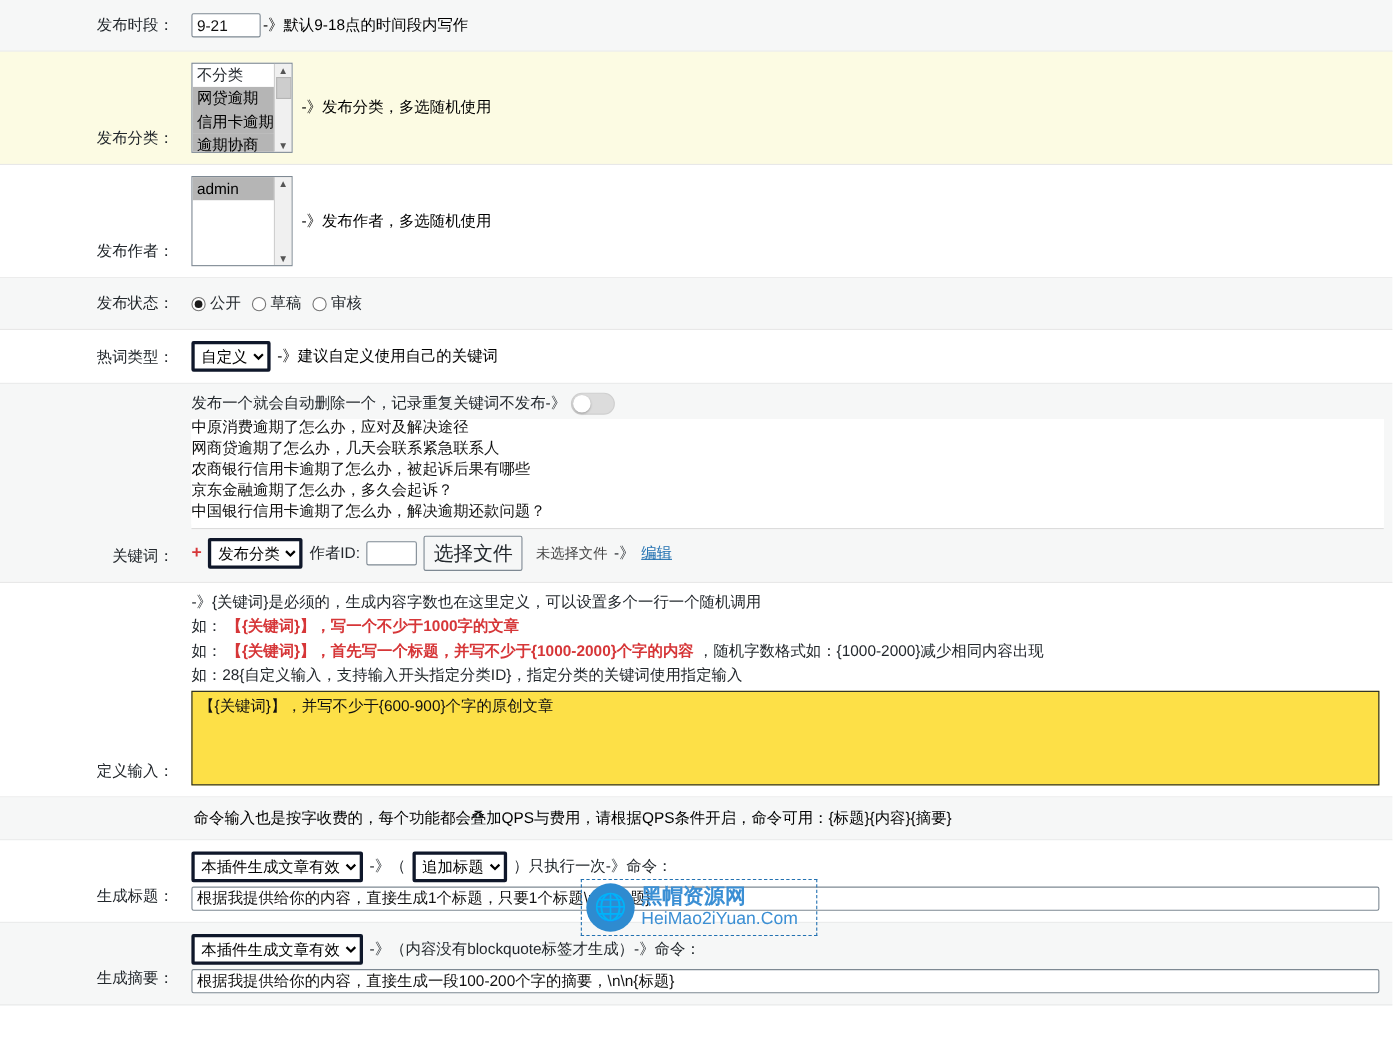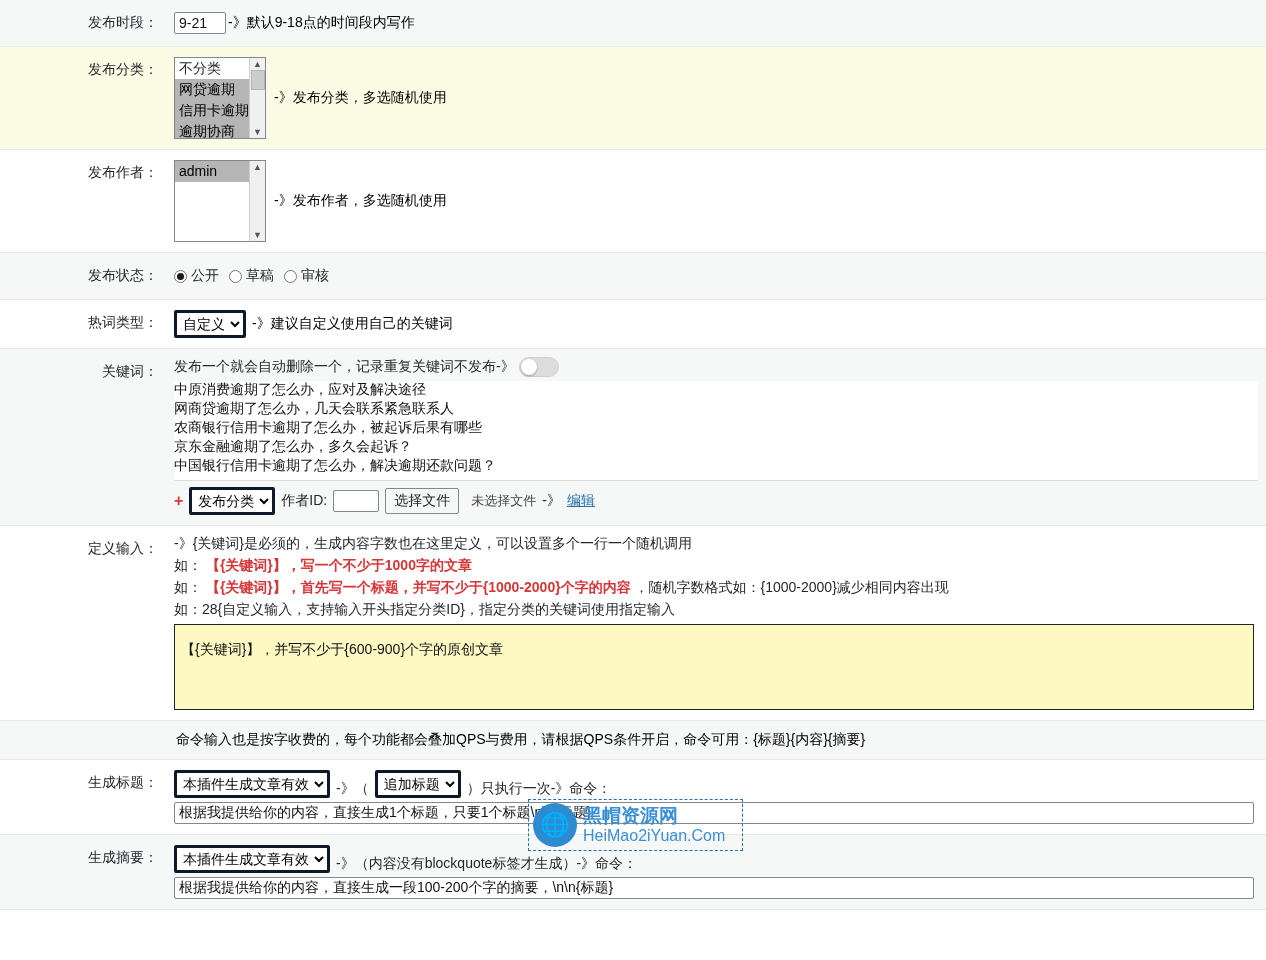--- a/index.html
+++ b/index.html
@@ -12,31 +12,31 @@
   }
   .form{width:1266px;border-collapse:collapse;table-layout:fixed;}
   .row{display:flex;align-items:stretch;border-bottom:1px solid #e8e8e8;}
   .row.alt{background:#f6f7f7;}
   .row.highlight{background:#fcfbe3;}
   .row.plain{background:#fff;}
   .label{
     width:168px;min-width:168px;box-sizing:border-box;
     padding:14px 10px 14px 0;
     text-align:right;font-size:14px;color:#23282d;
-    display:flex;align-items:flex-start;justify-content:flex-end;
+    display:flex;align-items:flex-end;justify-content:flex-end;
   }
   .label span{display:block;}
   .field{flex:1;box-sizing:border-box;padding:10px 8px 10px 6px;display:flex;align-items:center;flex-wrap:wrap;}
   .note{color:#000000;font-size:14px;margin-left:2px;}
   input[type="text"]{
     font-family:"Liberation Sans",sans-serif;font-size:14px;
     border:1px solid #7e8993;border-radius:2px;padding:2px 4px;
     background:#fff;color:#111;box-sizing:border-box;
   }
-  .tiny-input{width:52px;}
+  .tiny-input{width:63px;}
   .num-input{width:52px;}
   select{
     font-family:"Liberation Sans",sans-serif;font-size:14px;
     border:3px solid #0f172a;border-radius:2px;background:#fff;padding:2px 2px;
   }
   .listbox{
     width:90px;height:80px;border:1px solid #7e8993;background:#fff;
     overflow:hidden;position:relative;font-size:14px;
   }
   .listbox .opt{padding:1px 4px;line-height:19px;white-space:nowrap;}
@@ -63,32 +63,32 @@
   .toggle .knob{position:absolute;top:1px;left:1px;width:16px;height:16px;border-radius:50%;background:#fff;box-shadow:0 1px 2px rgba(0,0,0,.3);}
   .kwbox{
     width:100%;box-sizing:border-box;border:none;background:#fff;
     font-family:Liberation Mono, monospace;font-size:14px;line-height:19px;color:#111;
     padding:0;margin:0;resize:none;height:96px;overflow:hidden;
   }
   .full-note{width:100%;box-sizing:border-box;padding:2px 0 4px 0;font-size:14px;}
   .inline-row{display:flex;align-items:center;gap:6px;width:100%;}
   .plus{color:#d63638;font-weight:bold;font-size:16px;}
   .file-btn{
-    border:1px solid #7e8993;background:#f6f7f7;border-radius:2px;padding:3px 8px;font-size:14px;cursor:pointer;
+    border:1px solid #7e8993;background:#f6f7f7;border-radius:2px;padding:3px 8px;font-size:18px;cursor:pointer;
   }
   .file-name{font-size:13px;color:#444;margin-left:6px;}
   .edit-link{color:#2271b1;text-decoration:underline;cursor:pointer;}
   .hint{font-size:14px;line-height:22px;}
   .redline{color:#d63638;font-weight:bold;}
   .bigtext{
-    width:1080px;height:86px;box-sizing:border-box;border:1px solid #1d2327;background:#fef9c3;
-    font-family:"Liberation Sans",sans-serif;font-size:14px;color:#111;padding:16px 6px;resize:none;
+    width:1080px;height:86px;box-sizing:border-box;border:1px solid #1d2327;background:#fde047;
+    font-family:"Liberation Sans",sans-serif;font-size:14px;color:#111;padding:4px 6px;resize:none;
   }
   .wide-input{width:1080px;}
-  .gen-line{display:flex;align-items:flex-end;gap:6px;width:100%;margin-bottom:4px;}
+  .gen-line{display:flex;align-items:center;gap:6px;width:100%;margin-bottom:4px;}
   .watermark{
     position:absolute;left:528px;top:450px;width:215px;height:52px;
     border:1px dashed #2271b1;display:flex;align-items:center;gap:6px;
     background:rgba(255,255,255,0.0);box-sizing:border-box;padding:2px 4px;
     pointer-events:none;
   }
   .wm-logo{width:44px;height:44px;border-radius:50%;background:#2e8bd0;display:flex;align-items:center;justify-content:center;color:#fff;font-size:24px;}
   .wm-text{display:flex;flex-direction:column;line-height:1.1;}
   .wm-cn{color:#3b8fd4;font-size:19px;font-weight:bold;}
   .wm-en{color:#3b8fd4;font-size:16px;}

